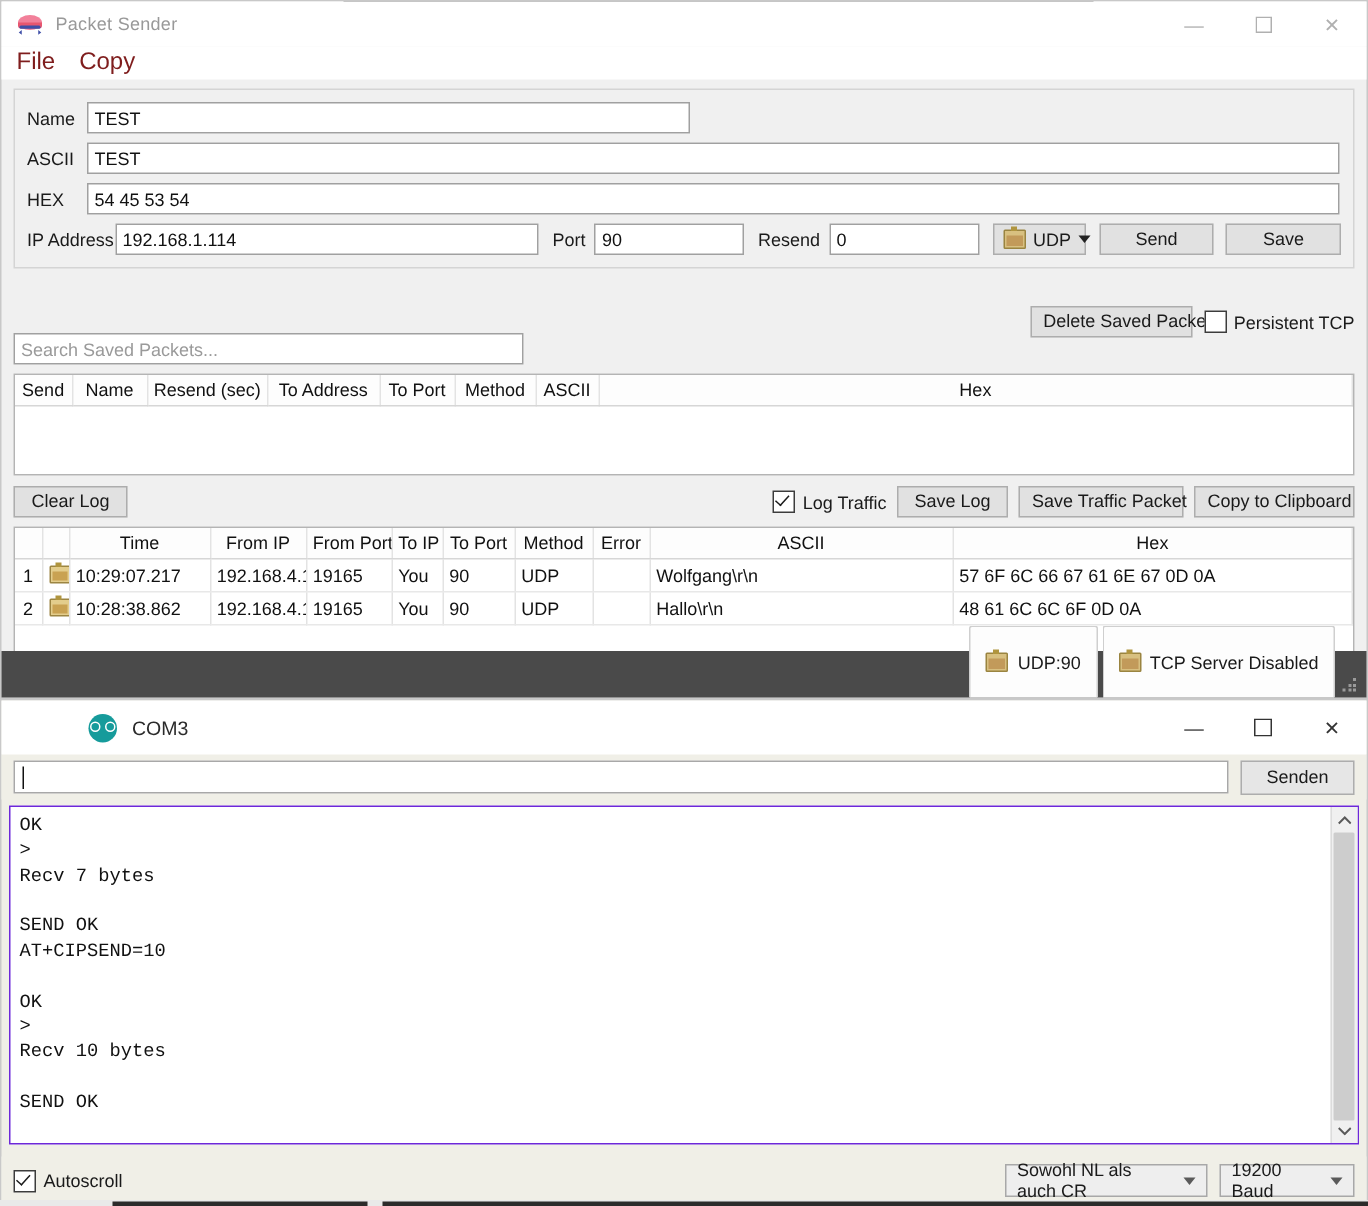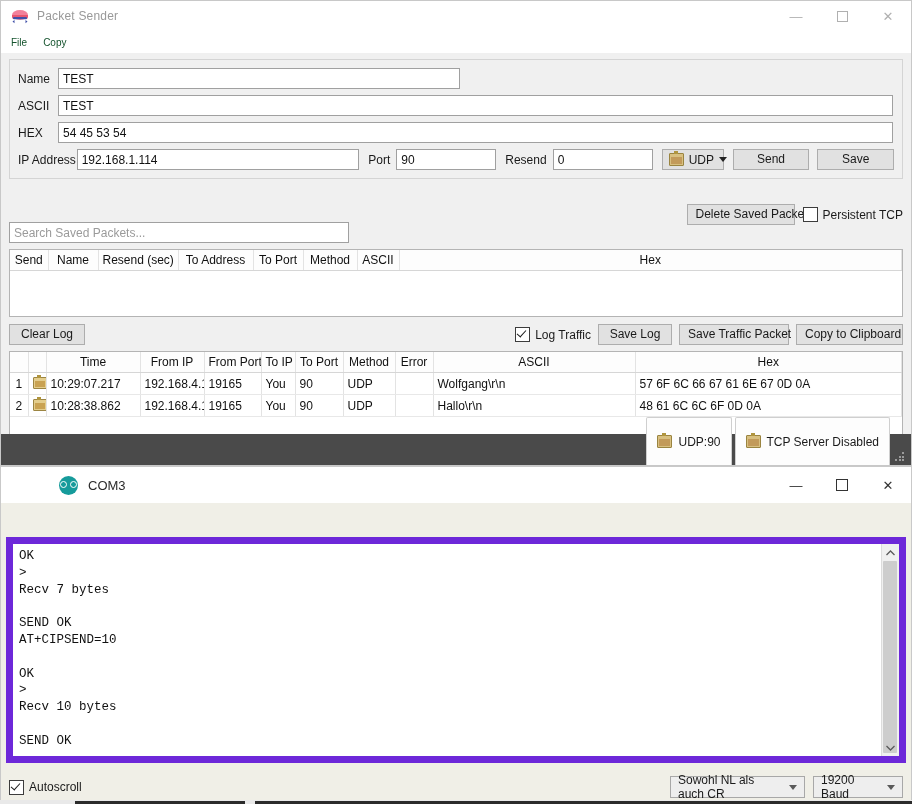--- a/index.html
+++ b/index.html
@@ -39,21 +39,21 @@
   .win-btns { position: absolute; right: 0; top: 0; height: 30px; display: flex; }
   .win-btn {
     width: 46px; height: 30px; display: flex; align-items: center; justify-content: center;
     color: #b0b0b0; font-size: 13px; line-height: 1;
   }
   .win-btn.dark { color: #333; }
   .ps-menubar {
     height: 22px; background: #ffffff; display: flex; align-items: center;
     padding-left: 10px; gap: 16px;
   }
-  .menu-item { font-size: 10px; color: #14532d; }
+  .menu-item { font-size: 16px; color: #7f1d1d; }
 
   .ps-body { padding: 6px 8px 0 8px; }
 
   .field-panel {
     background: #f0f0f0; border: 1px solid #d4d4d4;
     padding: 8px 8px 8px 8px; box-sizing: border-box;
   }
   .frow { display: flex; align-items: center; height: 21px; margin-bottom: 6px; }
   .frow:last-child { margin-bottom: 0; }
   .flabel { font-size: 12px; color: #1a1a1a; }
@@ -170,21 +170,21 @@
   }
   .caret-bar {
     position: absolute; left: 5px; top: 3px; width: 1px; height: 15px; background: #111;
   }
   .senden-btn {
     width: 76px; height: 23px; border: 1px solid #adadad; background: #e6e6e6;
     font-size: 12px; text-align: center; line-height: 21px; box-sizing: border-box;
   }
   .com-console-wrap {
     position: absolute; left: 5px; top: 70px; right: 5px; bottom: 40px;
-    background: #ffffff; border: 7px solid #6d28d9; box-sizing: border-box; display: flex;
+    background: #ffffff; border: 1px solid #6d28d9; box-sizing: border-box; display: flex;
   }
   .com-console {
     flex: 1 1 auto; overflow: hidden; padding: 4px 6px;
     font-family: "Liberation Mono", monospace; font-size: 12.5px; color: #111; line-height: 16.8px;
     white-space: pre;
   }
   .vscroll {
     width: 17px; background: #f0f0f0; border-left: 1px solid #dcdcdc;
     position: relative; flex: none;
   }
@@ -419,20 +419,26 @@
         <div class="win-btn dark" style="height:36px">—</div>
         <div class="win-btn dark" style="height:36px">
           <svg width="12" height="12" viewBox="0 0 12 12">
               <rect x="0.5" y="0.5" width="11" height="11" fill="none" stroke="#333"></rect>
             </svg>
         </div>
         <div class="win-btn dark" style="height:36px">✕</div>
       </div>
     </div>
 
+    <div class="com-send-row">
+      <span class="com-input">
+        <span class="caret-bar"></span>
+      </span>
+      <span class="senden-btn">Senden</span>
+    </div>
 
     <div class="com-console-wrap">
       <div class="com-console">OK
 &gt;
 Recv 7 bytes
 
 SEND OK
 AT+CIPSEND=10
 
 OK

